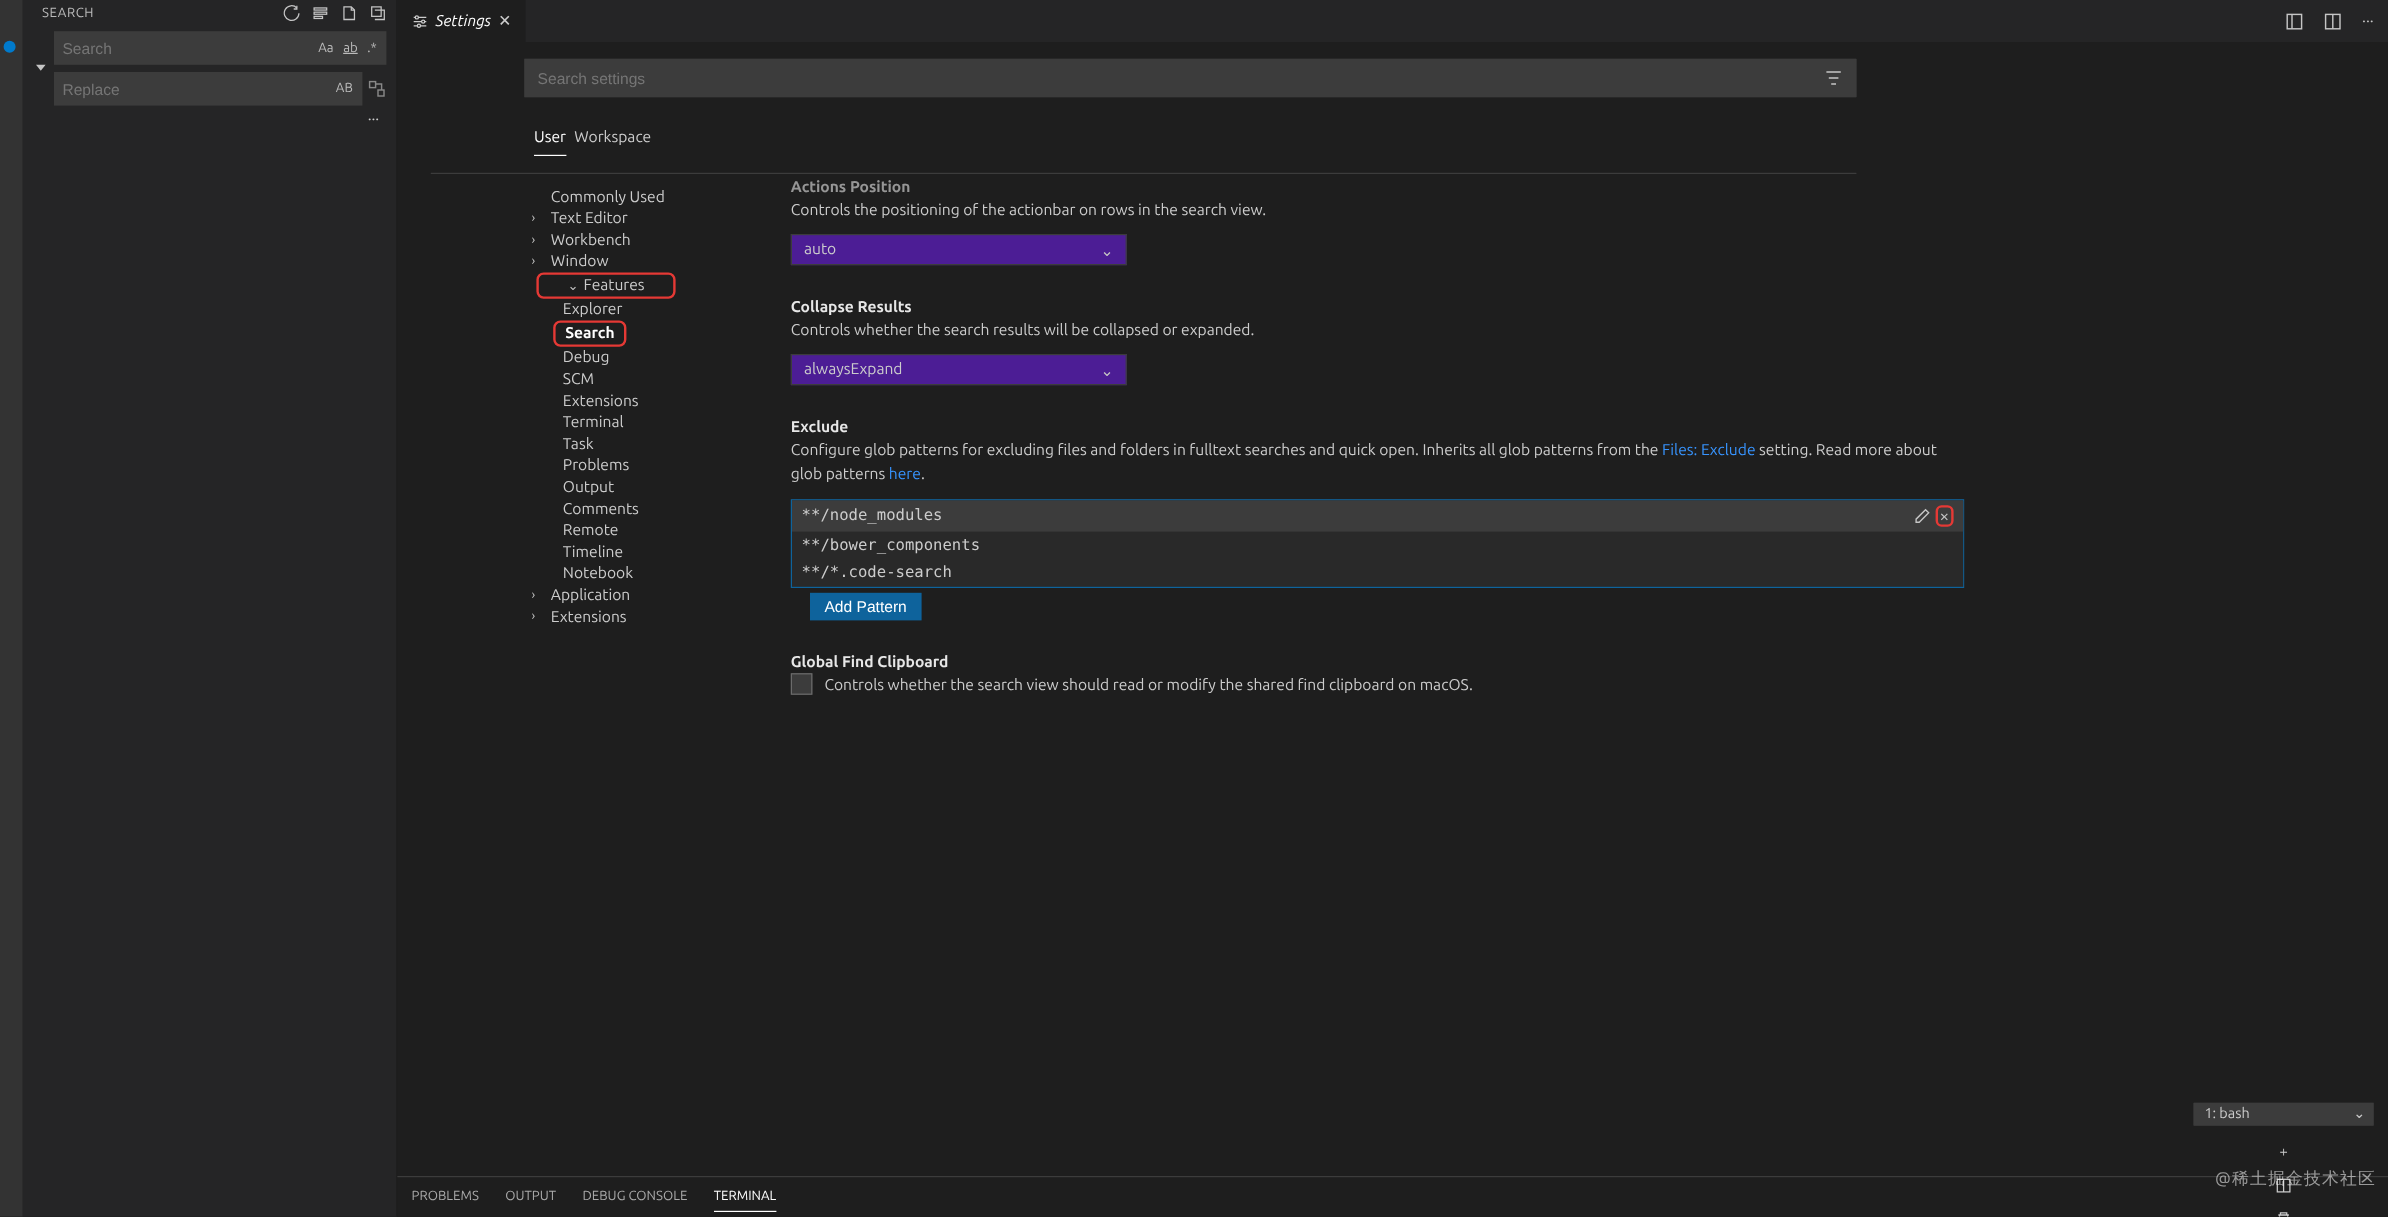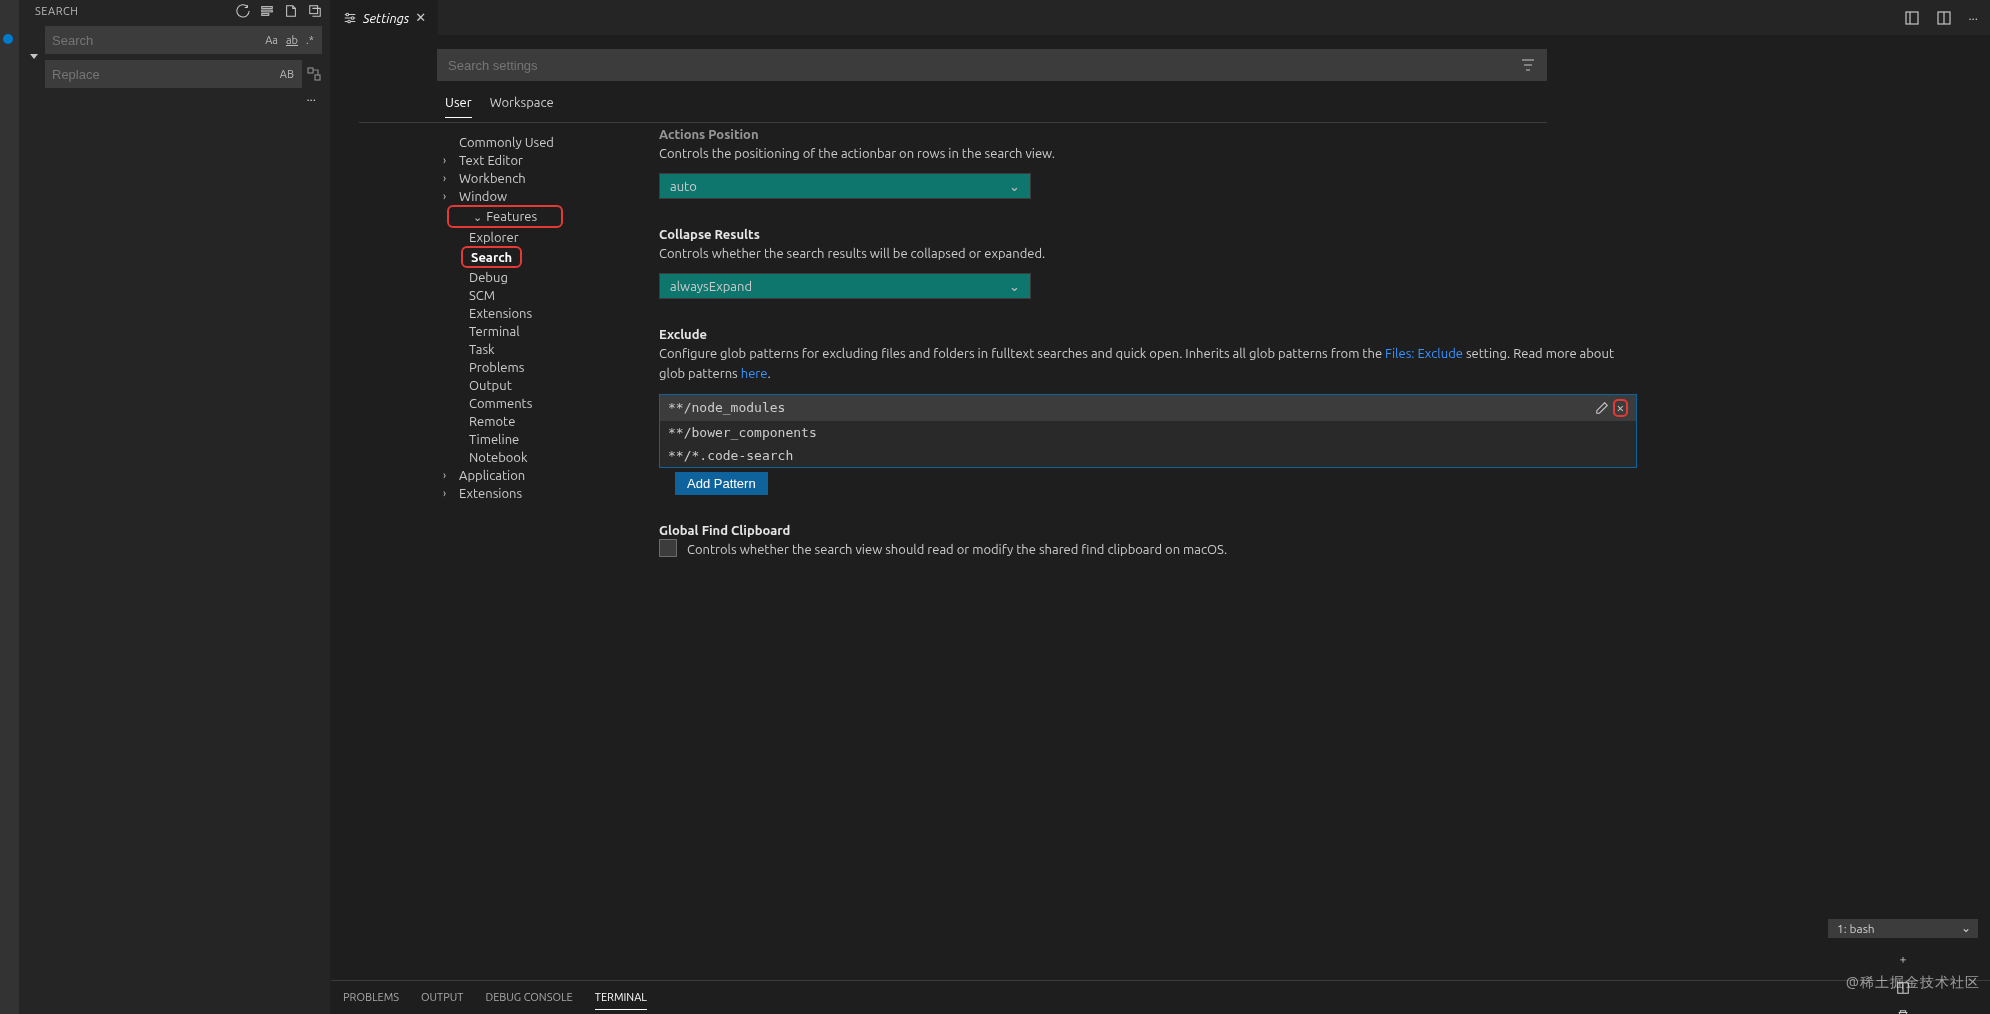--- a/index.html
+++ b/index.html
@@ -142,24 +142,25 @@
     max-width: 1110px;
     margin-left: 78px;
   }
   .settings-search input {
     flex:1; background:transparent; border:none; outline:none; color:#bef264; font-size:13px;
   }
   .settings-search .filter { color:#c5c5c5; }
 
   .scope-tabs {
     display:flex;
-    gap:18px;
-    padding: 14px 0 4px 86px;
+    gap:7px;
+    padding: 14px 0 14px 86px;
     border-bottom: 1px solid #3c3c3c;
     max-width: 1188px;
+    margin-top: 12px;
   }
   .scope-tabs span {
     padding-bottom: 8px;
     cursor:pointer;
     color:#ccc;
   }
   .scope-tabs span.active {
     border-bottom: 1px solid #fff;
     color:#fff;
   }
@@ -213,24 +214,24 @@
     flex:1;
     padding: 8px 0 0 12px;
     overflow-y:auto;
     position:relative;
   }
   .setting-block { margin-bottom: 28px; position:relative; }
   .setting-title { color:#e7e7e7; font-weight:600; margin-bottom: 2px; }
   .setting-desc { color:#ccc; margin-bottom: 10px; line-height: 1.55; }
   .setting-desc a { color:#3794ff; text-decoration:none; }
   .select-wrap {
-    background:#0f766e;
+    background:#4c1d95;
     border: 1px solid #3c3c3c;
     height:26px;
-    width:372px;
+    width:280px;
     display:flex;
     align-items:center;
     justify-content:space-between;
     padding: 0 10px;
   }
   .select-wrap .chev { color:#c5c5c5; }
 
   .exclude-list {
     border: 1px solid #0e639c;
     background: #292929;

